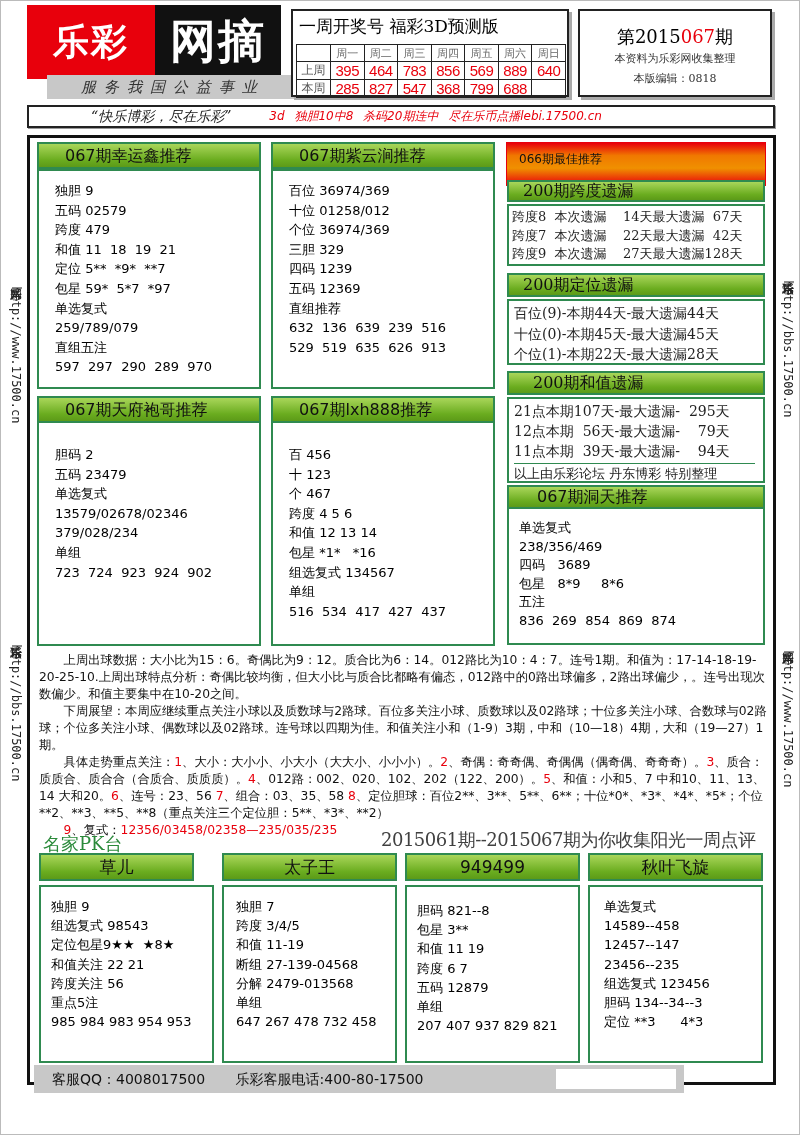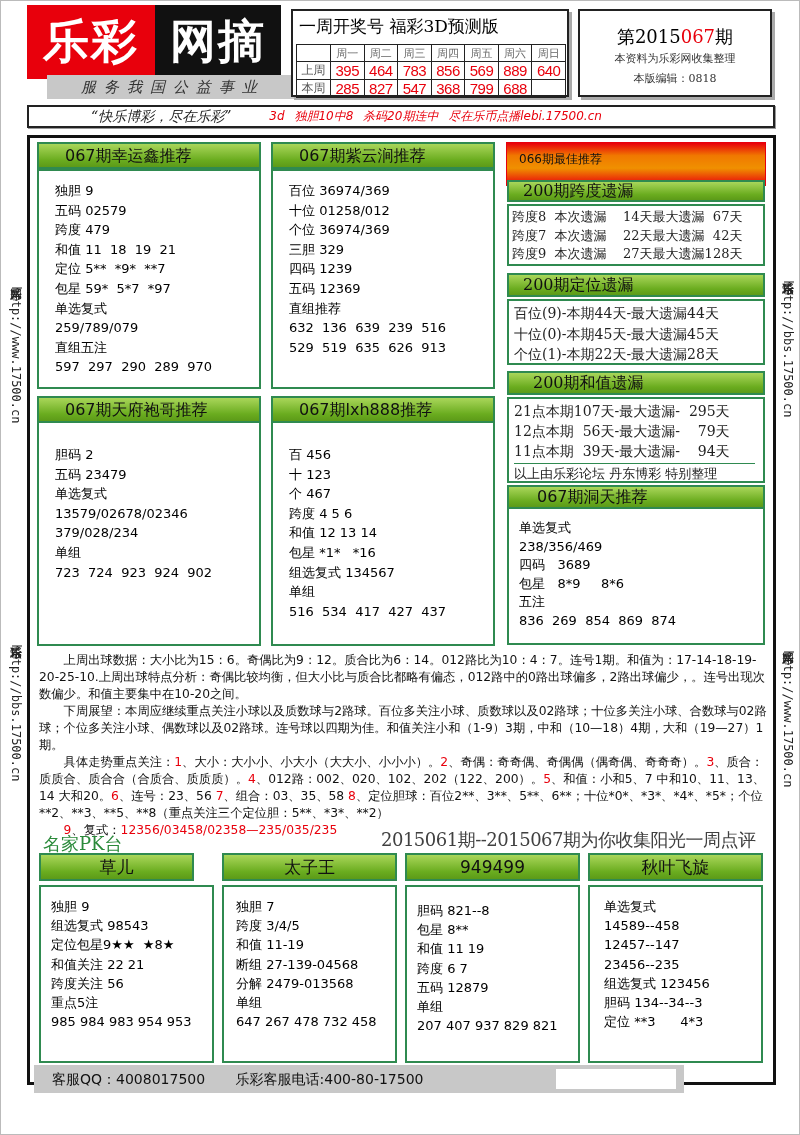--- a/index.html
+++ b/index.html
@@ -1,20 +1,20 @@
 <!DOCTYPE html>
 <html><head>
 <meta charset="utf-8">
 <style>
 *{box-sizing:border-box;margin:0;padding:0}
 body{width:800px;height:1135px;background:#fff;font-family:"DejaVu Sans",sans-serif;font-size:13px;color:#000;position:relative;overflow:hidden}
 .page{position:absolute;left:0;top:0;width:800px;height:1135px;border:1px solid #bbb}
 
 .logo{position:absolute;left:26px;top:4px;width:254px;height:74px;display:flex}
-.logo .red{background:#e8000c;color:#fff;width:128px;height:74px;font-size:46px;font-weight:bold;display:flex;align-items:center;justify-content:center;letter-spacing:2px;font-family:Liberation Serif, serif}
+.logo .red{background:#e8000c;color:#fff;width:128px;height:74px;font-size:36px;font-weight:bold;display:flex;align-items:center;justify-content:center;letter-spacing:2px;font-family:Liberation Serif, serif}
 .logo .blk{background:#111;color:#fff;width:126px;height:74px;font-size:46px;font-weight:bold;display:flex;align-items:center;justify-content:center;letter-spacing:2px}
 .slogan{position:absolute;left:46px;top:74px;width:252px;height:24px;background:#c8c8c8;font-style:italic;font-size:15px;letter-spacing:8px;color:#333;display:flex;align-items:center;justify-content:center;font-family:"DejaVu Serif",serif}
 .draws{position:absolute;left:290px;top:8px;width:278px;height:88px;border:2px solid #222;box-shadow:3px 3px 0 #aaa;background:#fff}
 .draws .ttl{font-family:"DejaVu Serif",serif;font-size:17px;height:30px;line-height:30px;padding-left:6px}
 .draws table{position:absolute;left:3px;top:33px;border-collapse:collapse;width:270px}
 .draws td{border:1px solid #222;height:17px;text-align:center;font-size:11px;color:#666;font-family:"DejaVu Serif",serif;padding:0}
 .draws td.num{color:#e8000c;font-size:15px;font-family:"Liberation Sans",sans-serif;letter-spacing:-0.5px}
 .draws td.rl{color:#555;width:34px;font-size:12px}
 .issue{position:absolute;left:577px;top:8px;width:194px;height:88px;border:2px solid #222;box-shadow:3px 3px 0 #aaa;text-align:center;font-family:"DejaVu Serif",serif}
 .issue .no{font-size:18px;margin-top:14px}
@@ -225,21 +225,21 @@
     <div class="ln">和值 11-19</div>
     <div class="ln">断组 27-139-04568</div>
     <div class="ln">分解 2479-013568</div>
     <div class="ln">单组</div>
     <div class="ln">647 267 478 732 458</div>
   </div>
 
   <div class="pkhdr" style="left:404px;top:852px;width:175px">949499</div>
   <div class="pkbox" style="left:404px;top:884px;width:175px;height:178px;padding-left:10px;padding-top:14px">
     <div class="ln">胆码 821--8</div>
-    <div class="ln">包星 8**</div>
+    <div class="ln">包星 3**</div>
     <div class="ln">和值 11 19</div>
     <div class="ln">跨度 6 7</div>
     <div class="ln">五码 12879</div>
     <div class="ln">单组</div>
     <div class="ln">207 407 937 829 821</div>
   </div>
 
   <div class="pkhdr" style="left:587px;top:852px;width:175px">秋叶飞旋</div>
   <div class="pkbox" style="left:587px;top:884px;width:175px;height:178px;padding-left:14px">
     <div class="ln">单选复式</div>

